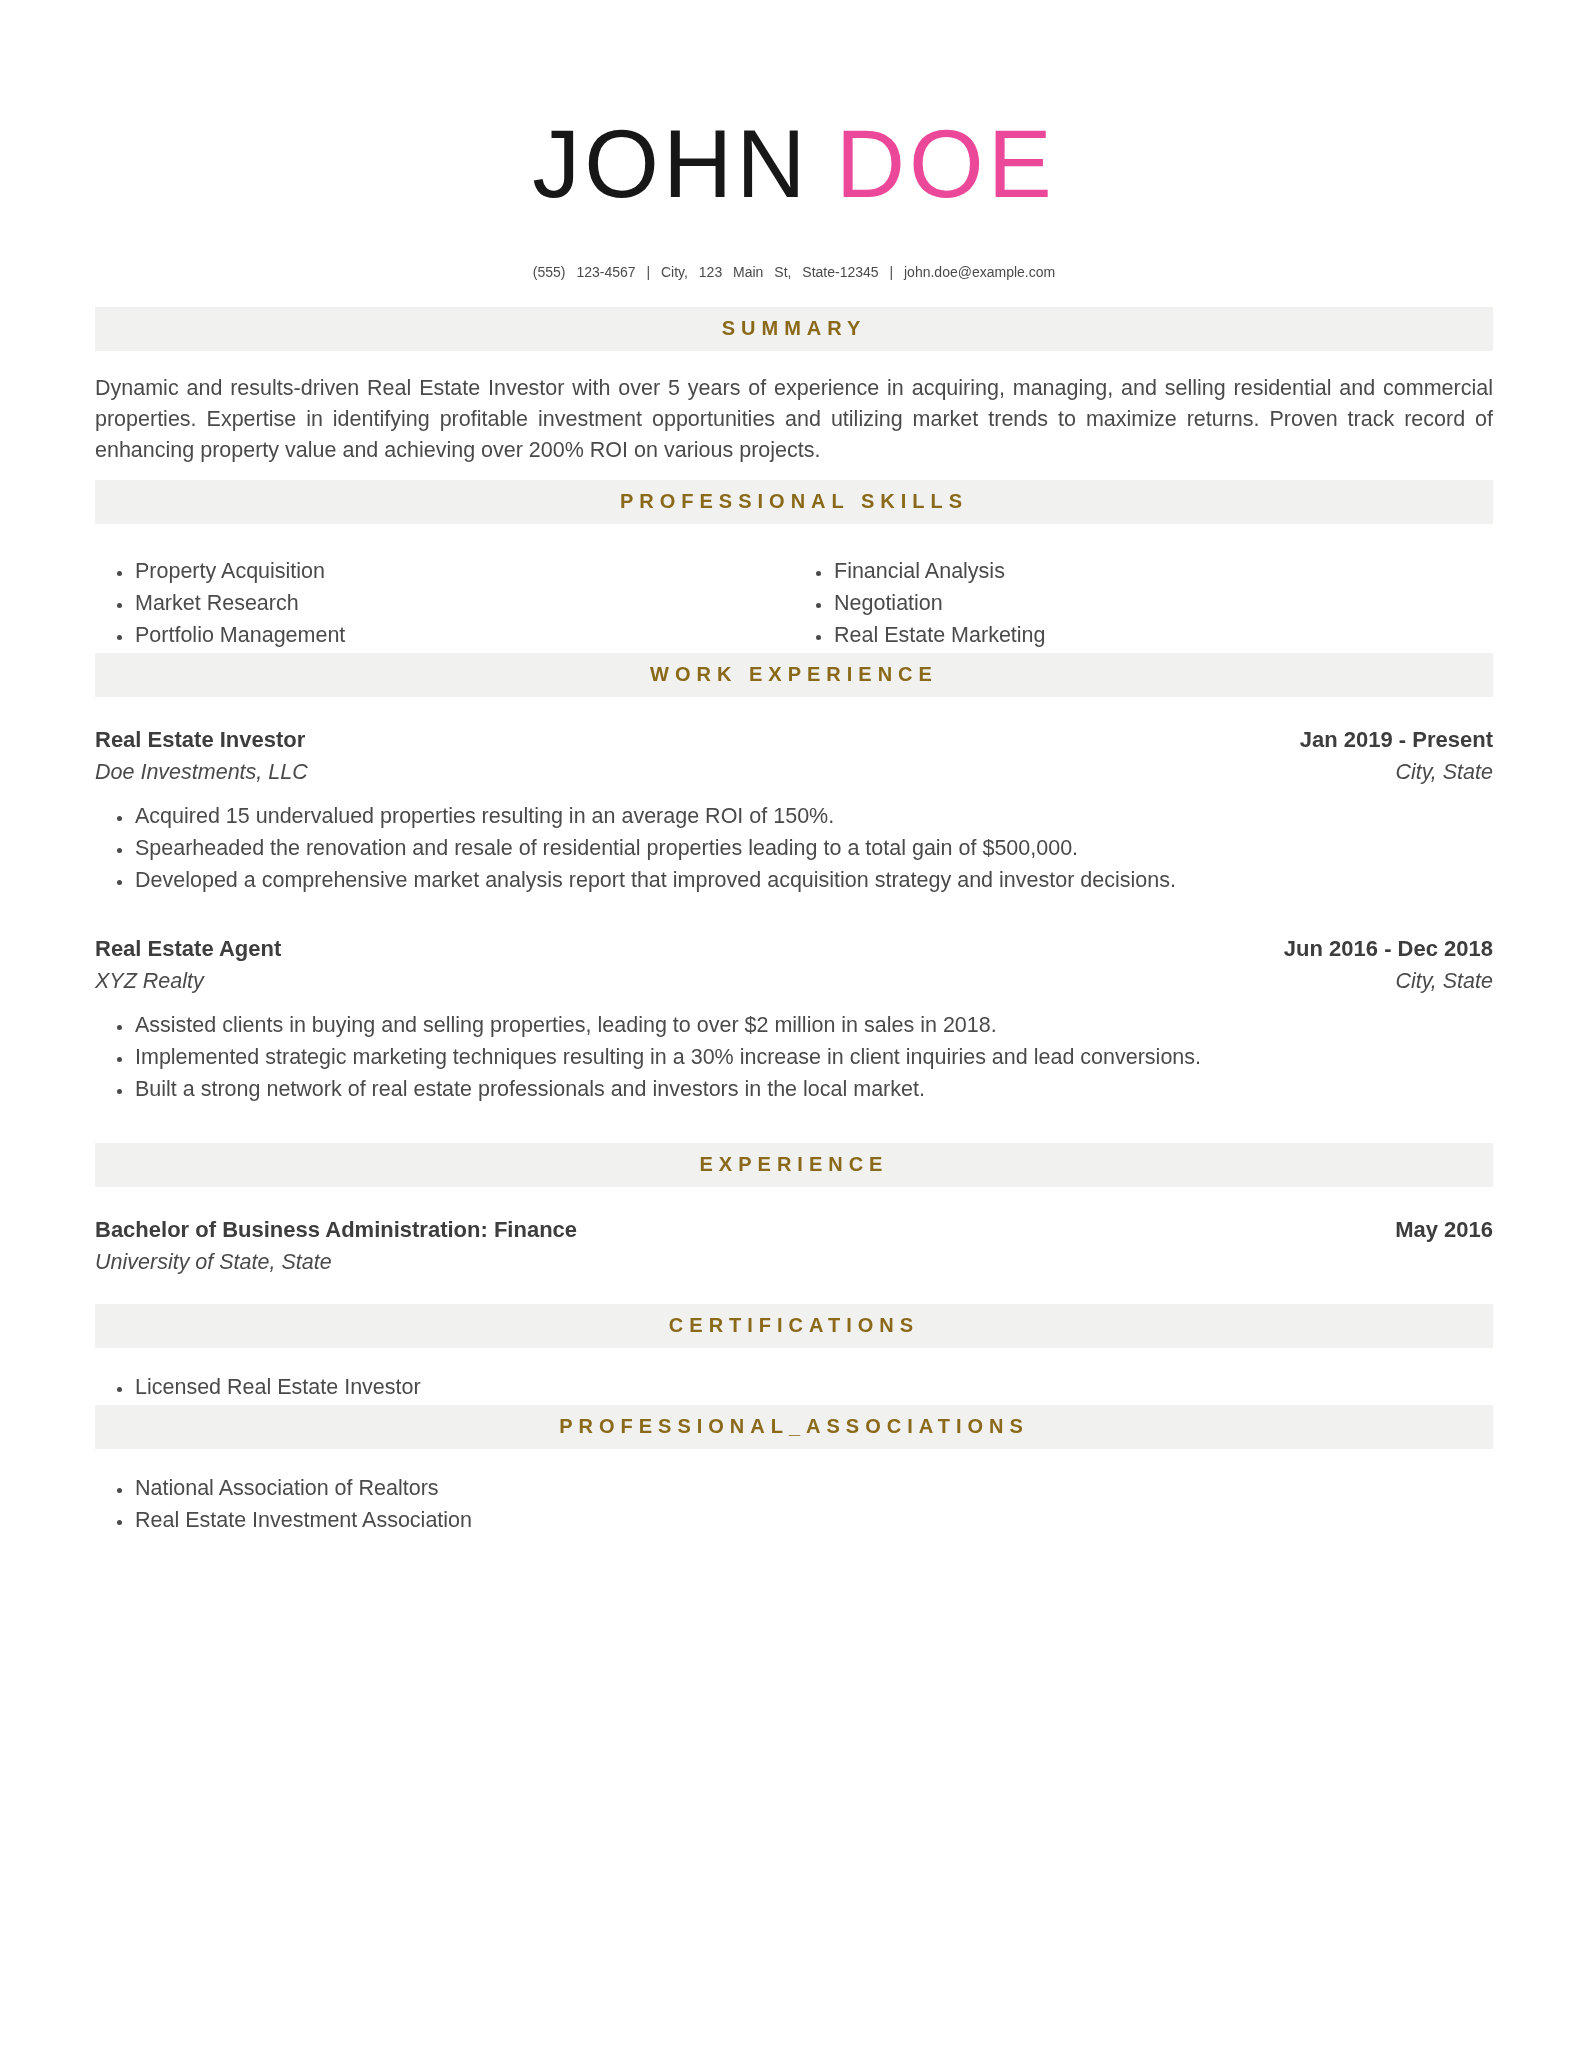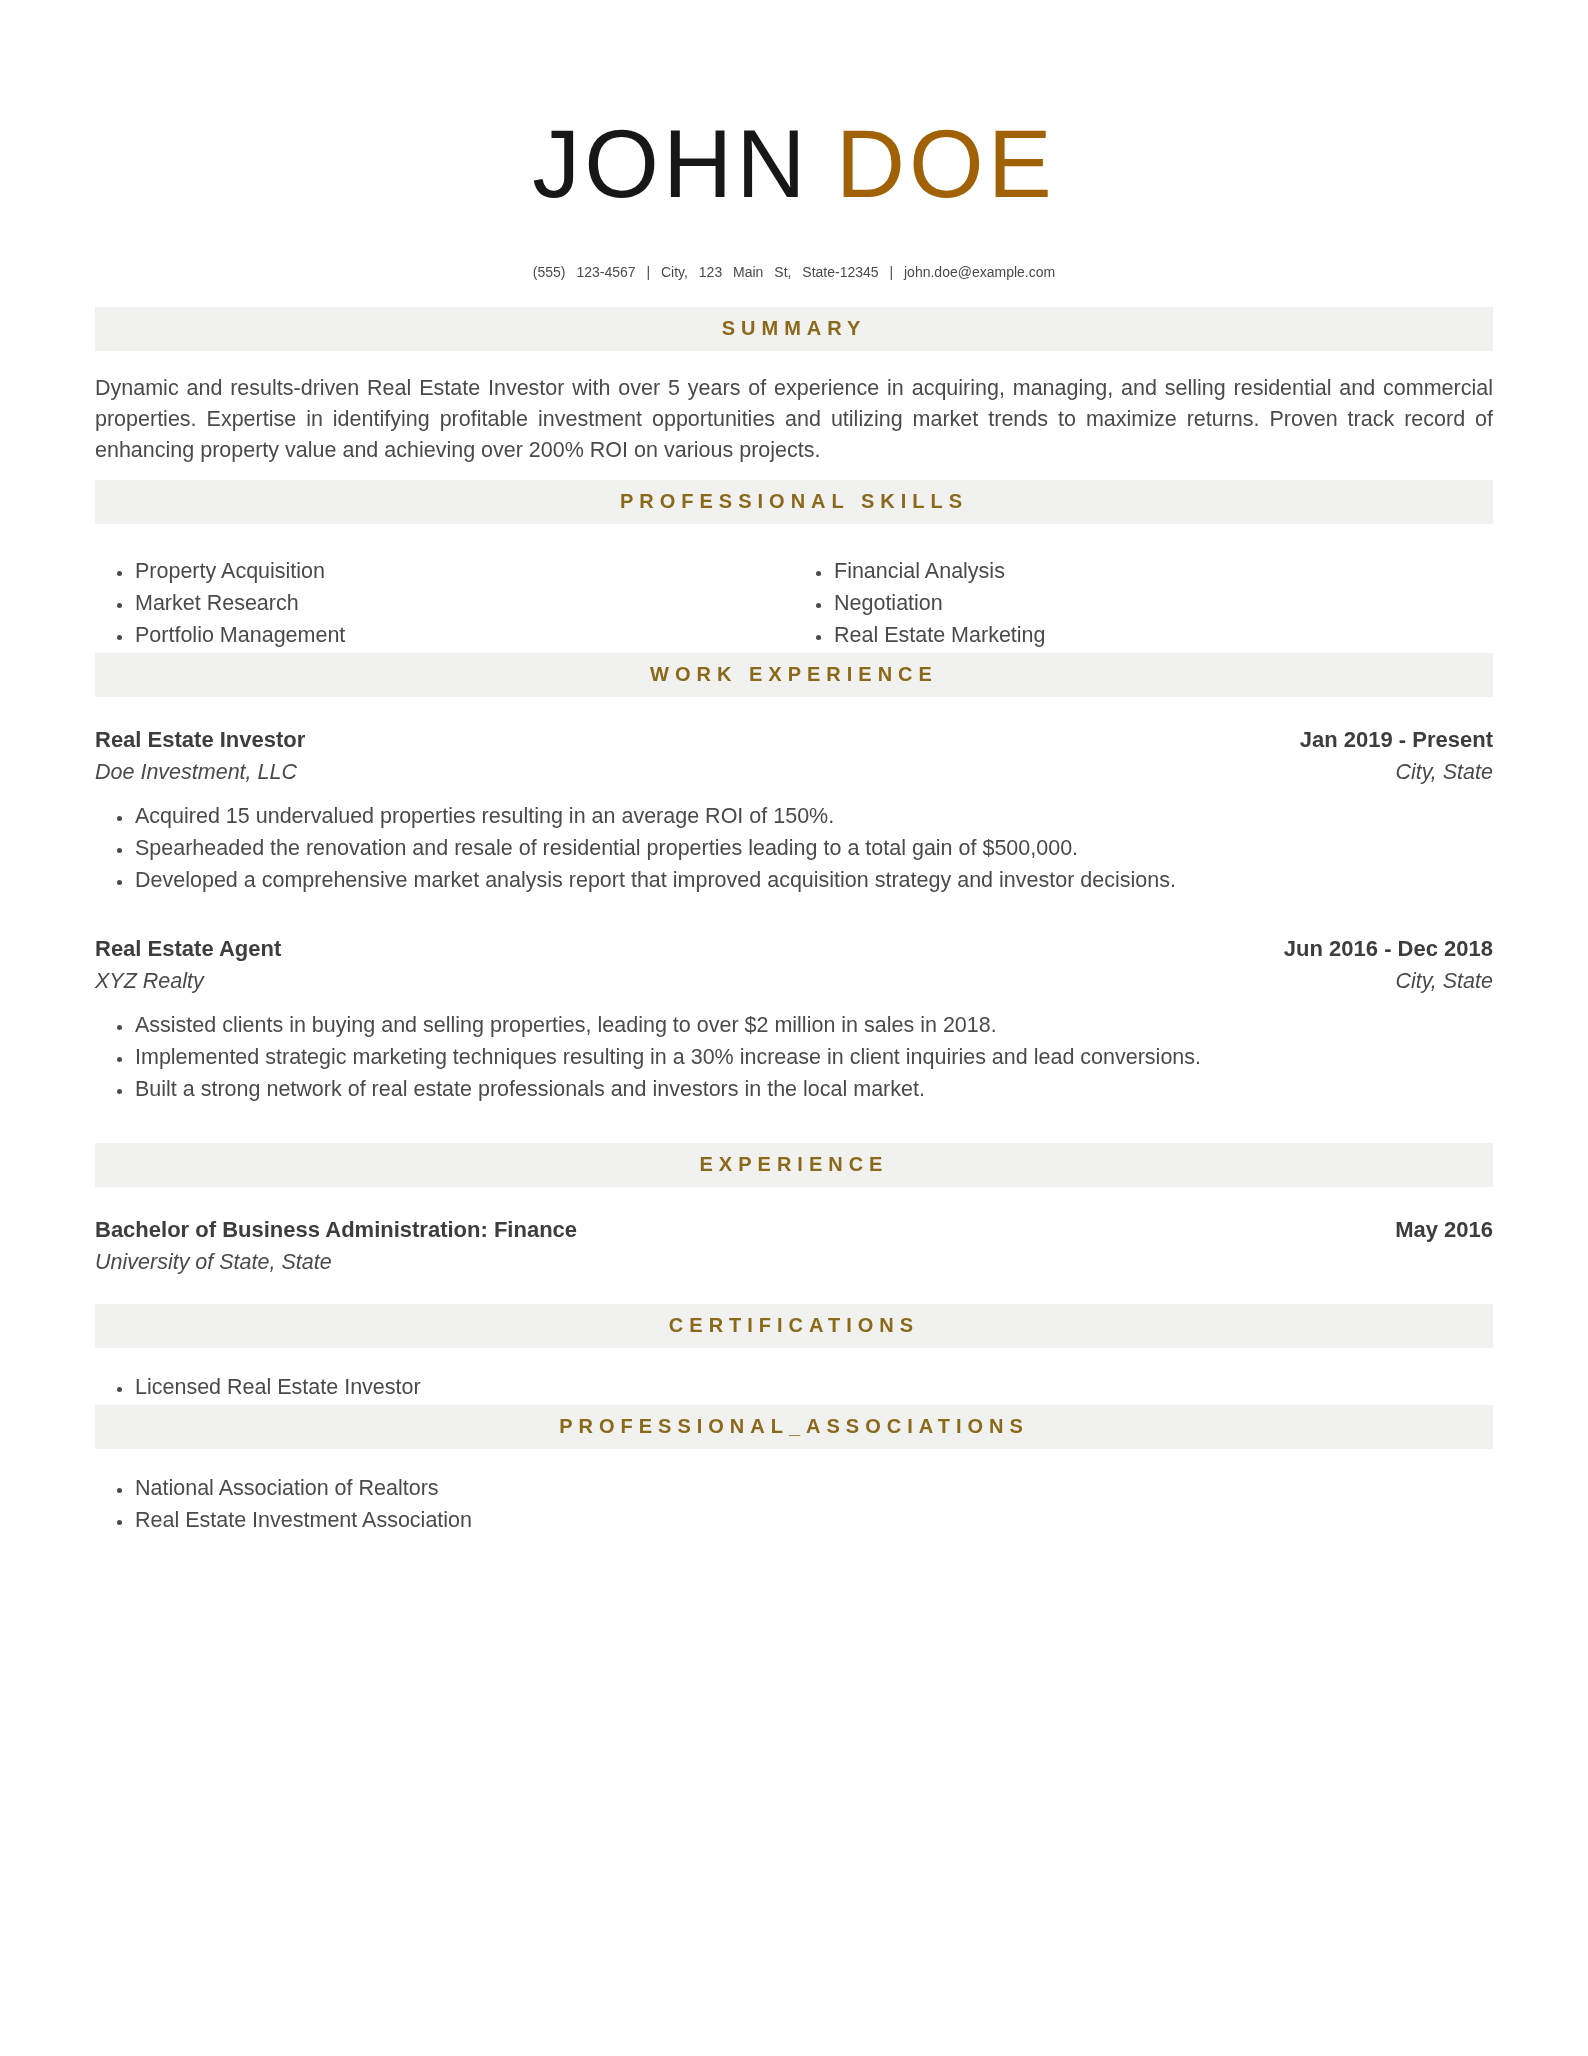--- a/index.html
+++ b/index.html
@@ -17,21 +17,21 @@
   .name {
     margin-top: 116px;
     text-align: center;
     font-size: 96px;
     line-height: 1.0;
     letter-spacing: 4px;
     font-weight: 400;
     color: #171717;
     white-space: nowrap;
   }
-  .name .last { color: #a16207; margin-left: 26px; }
+  .name .last { color: #ec4899; margin-left: 26px; }
 
   
   .contact {
     margin-top: 52px;
     text-align: center;
     font-size: 14px;
     color: #4a4a4a;
     word-spacing: 7px;
   }
 
@@ -133,21 +133,21 @@
   </div>
 
   <div class="section-bar bar-work">WORK EXPERIENCE</div>
 
   <div class="job">
     <div class="job-head">
       <span>Real Estate Investor</span>
       <span>Jan 2019 - Present</span>
     </div>
     <div class="job-sub">
-      <span>Doe Investment, LLC</span>
+      <span>Doe Investments, LLC</span>
       <span>City, State</span>
     </div>
     <ul class="bullets">
       <li>Acquired 15 undervalued properties resulting in an average ROI of 150%.</li>
       <li>Spearheaded the renovation and resale of residential properties leading to a total gain of $500,000.</li>
       <li>Developed a comprehensive market analysis report that improved acquisition strategy and investor decisions.</li>
     </ul>
   </div>
 
   <div class="job">

